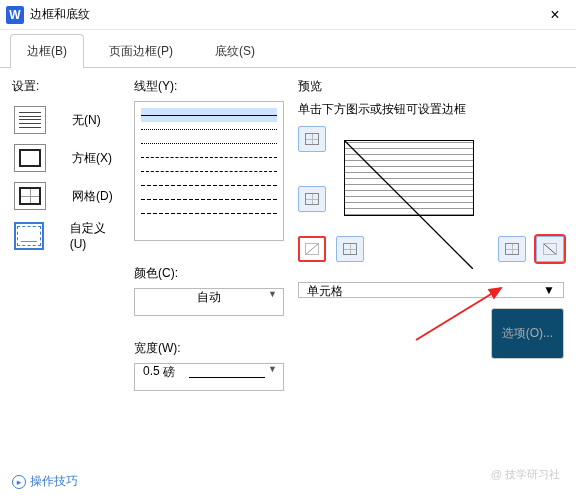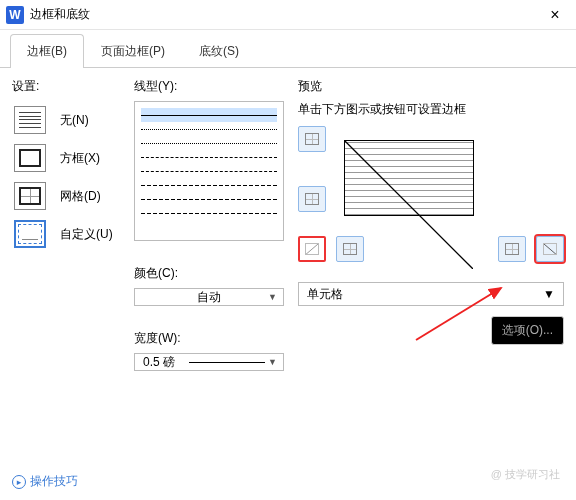--- a/index.html
+++ b/index.html
@@ -1,28 +1,28 @@
 <!DOCTYPE html>
 <html><head>
 <meta charset="utf-8">
 <style>
 *{box-sizing:border-box;margin:0;padding:0;font-family:"Microsoft YaHei",sans-serif;font-size:12px}
 body{background:#fff;width:576px;height:500px;position:relative;overflow:hidden}
 .titlebar{height:30px;display:flex;align-items:center;padding:0 6px;border-bottom:1px solid #e5e5e5}
 .app-icon{width:18px;height:18px;background:#2962d9;color:#fff;display:flex;align-items:center;justify-content:center;font-weight:bold;border-radius:2px;margin-right:6px}
 .title{flex:1}
 .close{width:30px;height:22px;display:flex;align-items:center;justify-content:center;font-size:16px;cursor:pointer}
-.tabs{display:flex;padding:4px 10px 0;gap:0}
+.tabs{display:flex;padding:4px 10px 0;gap:8px}
 .tab{padding:8px 16px;cursor:pointer;color:#333;border:1px solid transparent;border-bottom:none}
 .tab.active{border-color:#ccc;border-radius:4px 4px 0 0;background:#fff;position:relative;z-index:2}
 .tabline{height:1px;background:#ccc;margin-top:-1px}
 .content{display:flex;padding:10px 12px;gap:14px}
 .col-settings{width:108px}
 .lbl{margin-bottom:6px}
-.setopt{display:flex;align-items:center;gap:14px;padding:5px 2px;cursor:pointer}
+.setopt{display:flex;align-items:center;gap:26px;padding:5px 2px;cursor:pointer}
 .seticon{width:32px;height:28px;border:1px solid #888;background:#fff;display:flex;align-items:center;justify-content:center;position:relative}
 .seticon.sel{border:2px solid #3a7bd5}
 .lines{width:22px;height:18px;display:flex;flex-direction:column;justify-content:space-around}
 .lines span{height:1px;background:#444}
 .box-frame{width:22px;height:18px;border:2px solid #222}
 .box-all{width:22px;height:18px;border:2px solid #222;position:relative}
 .box-all:before,.box-all:after{content:"";position:absolute;background:#222}
 .box-all:before{left:50%;top:0;bottom:0;width:1px}
 .box-all:after{top:50%;left:0;right:0;height:1px}
 .box-grid{width:22px;height:18px;border:2px solid #222;position:relative}
@@ -34,21 +34,21 @@
 .col-mid{width:150px}
 .style-list{border:1px solid #bbb;height:140px;overflow-y:scroll;padding:6px;position:relative}
 .ls{height:14px;display:flex;align-items:center}
 .ls div{width:100%}
 .ls.solid div{border-top:1px solid #000}
 .ls.solid.sel{background:#cde4ff}
 .ls.dot div{border-top:1px dotted #000}
 .ls.dash div{border-top:1px dashed #000}
 .ls.dd div{height:1px;background-image:linear-gradient(to right,#000 60%,transparent 40%);background-size:6px 1px}
 .ctrl{margin-top:24px}
-.sel-box{border:1px solid #bbb;height:18px;display:flex;align-items:center;justify-content:center;margin-top:4px;position:relative;background:#fff}
+.sel-box{border:1px solid #bbb;height:28px;display:flex;justify-content:center;margin-top:4px;position:relative;background:#fff}
 .sel-box .arr{position:absolute;right:6px;font-size:9px;color:#555}
 .width-sample{position:absolute;left:54px;right:18px;top:50%;height:1px;background:#000}
 .col-right{flex:1}
 .preview-hint{margin:2px 0 8px}
 .pv-area{display:flex;gap:8px}
 .pv-left{display:flex;flex-direction:column;gap:34px}
 .pbtn{width:28px;height:26px;border:1px solid #8fb8e8;background:#e8f1fb;border-radius:2px;display:flex;align-items:center;justify-content:center;cursor:pointer}
 .pbtn .mini{width:14px;height:12px;border:1px solid #888;position:relative}
 .pbtn .mini:before,.pbtn .mini:after{content:"";position:absolute;background:#bbb}
 .pbtn .mini:before{top:50%;left:0;right:0;height:1px}
@@ -56,22 +56,22 @@
 .pv-canvas{width:150px;height:96px;margin-top:4px;position:relative}
 .cell{position:absolute;inset:10px;border:1px solid #000;background:repeating-linear-gradient(0deg,#999,#999 1px,transparent 1px,transparent 6px)}
 .cell .diag{position:absolute;inset:0}
 .pv-bottom{display:flex;gap:10px;margin-top:10px;align-items:center}
 .pbtn.r{border:2px solid #e33;background:#fff}
 .pbtn.r.fill{background:#e8f1fb;border:1px solid #8fb8e8;outline:2px solid #e33}
 .diag-icon{width:14px;height:12px;position:relative;border:1px solid #bbb}
 .diag-icon svg{position:absolute;inset:0}
 .arrow{position:absolute;right:60px;top:280px;pointer-events:none}
 .apply{margin-top:20px}
-.sel-wide{border:1px solid #bbb;height:24px;display:flex;align-items:center;padding:0 8px;margin-top:4px;position:relative}
-.opt-btn{float:right;margin-top:10px;padding:5px 10px;border:1px solid #ccc;color:#aaa;border-radius:3px;background:#000000}
+.sel-wide{border:1px solid #bbb;height:16px;display:flex;align-items:flex-start;padding:0 8px;margin-top:4px;position:relative}
+.opt-btn{float:right;margin-top:10px;padding:16px 10px;border:1px solid #ccc;color:#aaa;border-radius:3px;background:#0c4a6e}
 .footer{position:absolute;bottom:10px;left:12px;right:12px;display:flex;align-items:center}
 .tips{color:#3a7bd5;cursor:pointer;display:flex;align-items:center;gap:4px}
 .tips-icon{width:14px;height:14px;border:1.5px solid #3a7bd5;border-radius:50%;display:flex;align-items:center;justify-content:center;font-size:9px}
 .btns{margin-left:auto;display:flex;gap:10px}
 .btn{padding:6px 22px;border:1px solid #bbb;border-radius:3px;background:#fff;cursor:pointer}
 .wm{position:absolute;right:16px;bottom:18px;color:#ccc;font-size:11px;pointer-events:none}
 </style>
 </head>
 <body>
 

